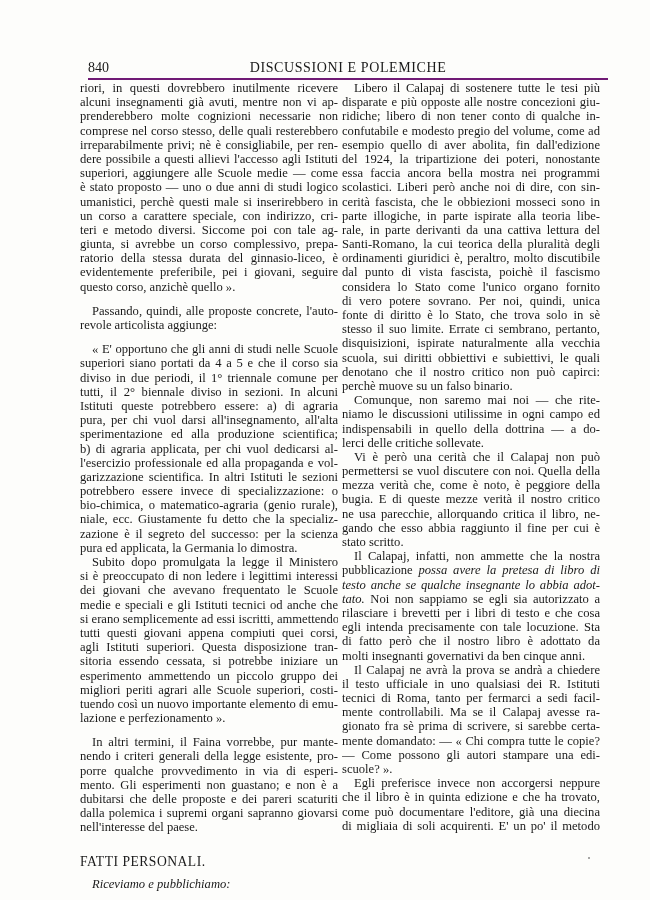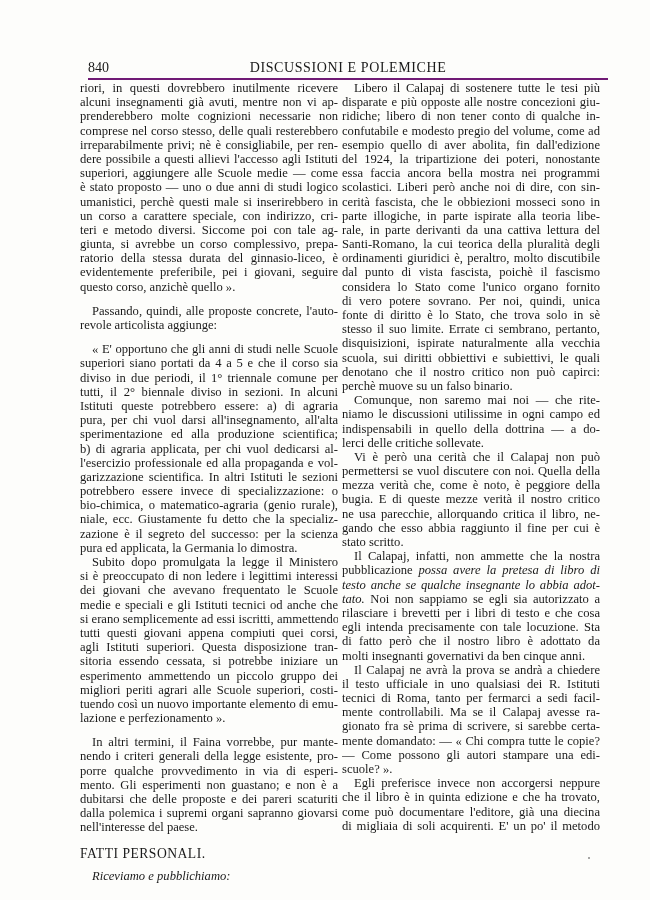--- a/index.html
+++ b/index.html
@@ -9,21 +9,21 @@
   .pageno { position:absolute; left:0; top:2px; font-family:"Liberation Serif", serif; font-size:14px; }
   .running { position:absolute; left:0; right:0; top:2px; text-align:center; font-family:"Liberation Serif", serif; font-size:14px; letter-spacing:0.6px; }
   .col { position:absolute; top:81px; width:258px; font-family:"Liberation Serif", serif; font-size:12.6px; line-height:14.2px; }
   .col.left { left:80px; }
   .col.right { left:342px; }
   .ln { display:block; white-space:nowrap; text-align:justify; text-align-last:justify; height:14.2px; overflow:hidden; }
   .ln.last { text-align-last:left; }
   .ind { text-indent:12px; }
   .gap { height:10px; }
   .gap2 { height:12px; }
-  .heading { font-size:13.6px; letter-spacing:0.5px; height:16px; white-space:nowrap; }
+  .heading { font-size:13.6px; letter-spacing:0.5px; height:16px; margin-top:8px; white-space:nowrap; }
   i, .it { font-style:italic; }
   .speck { position:absolute; left:588px; top:857px; width:2px; height:2px; background:#888; border-radius:1px; }
 </style>
 </head>
 <body>
 
 <div class="header">
   <span class="pageno">840</span>
   <span class="running">DISCUSSIONI E POLEMICHE</span>
 </div>

